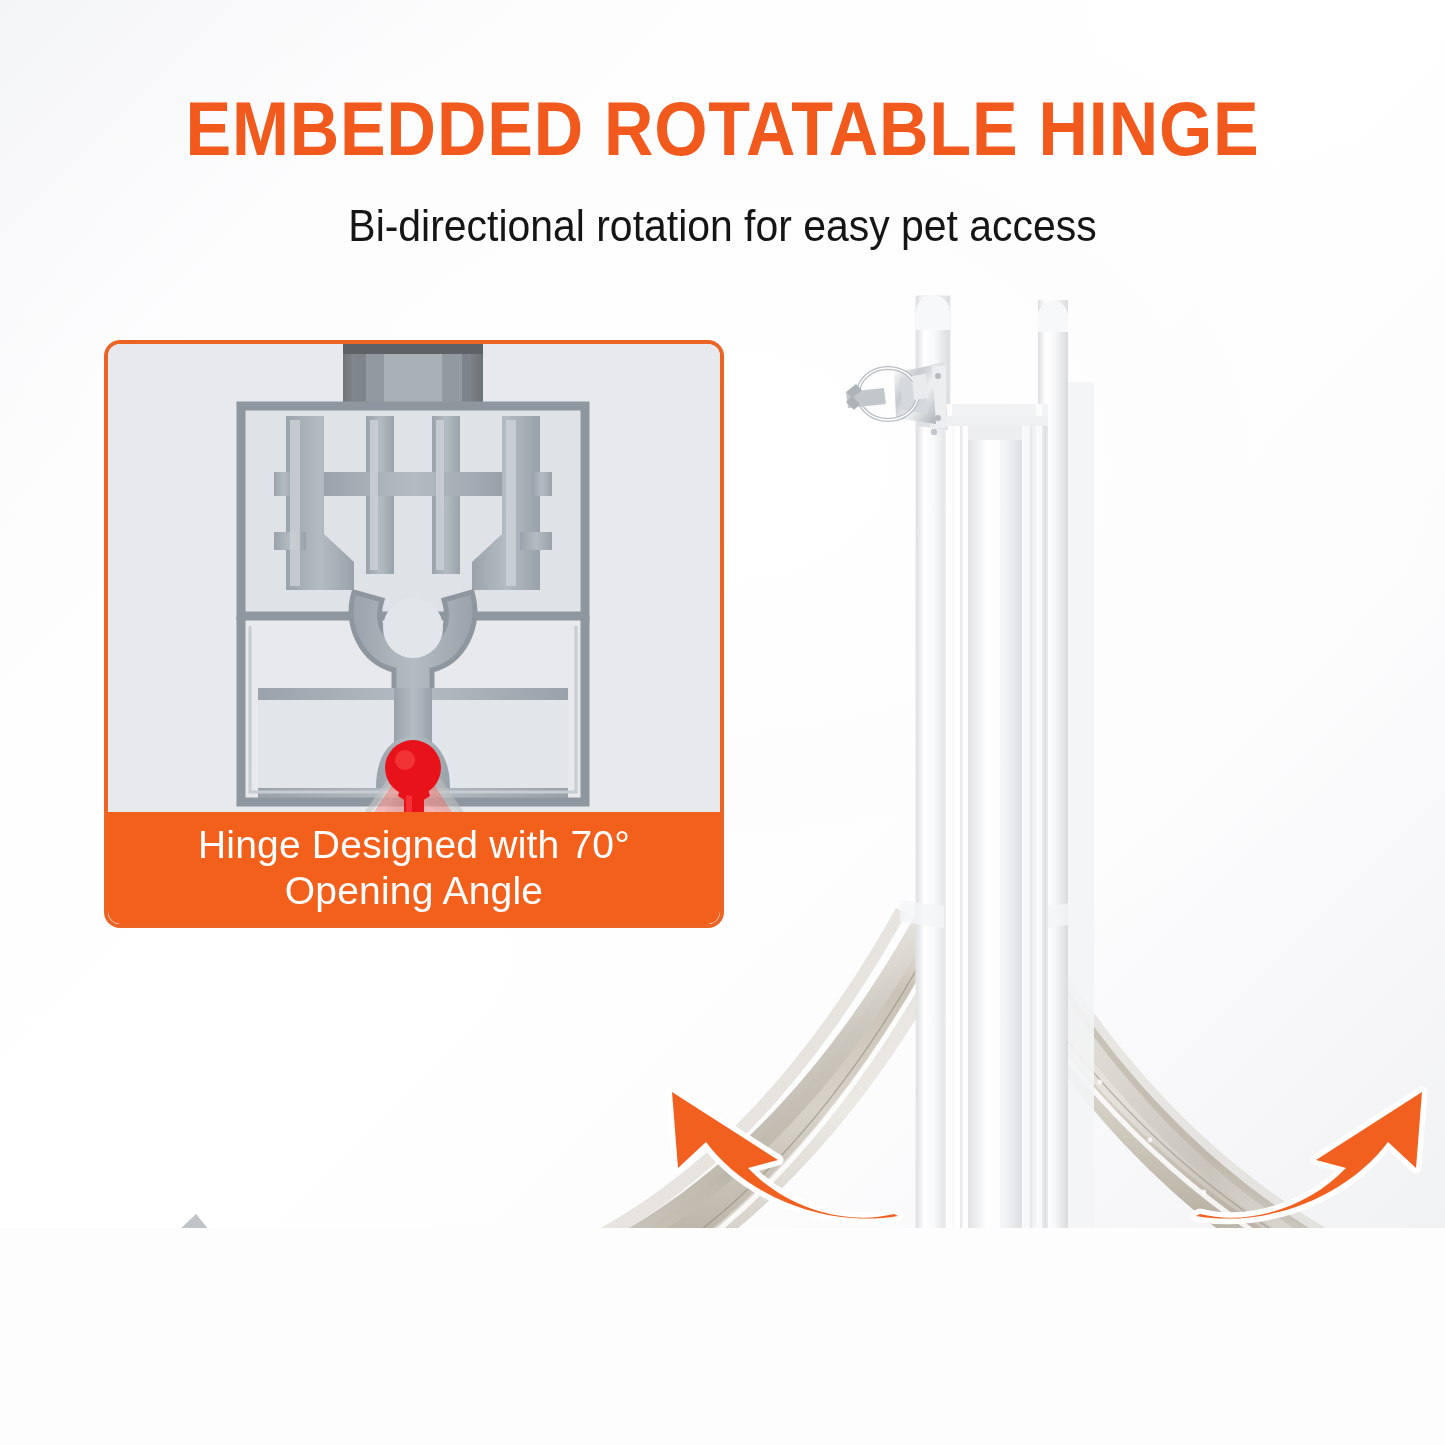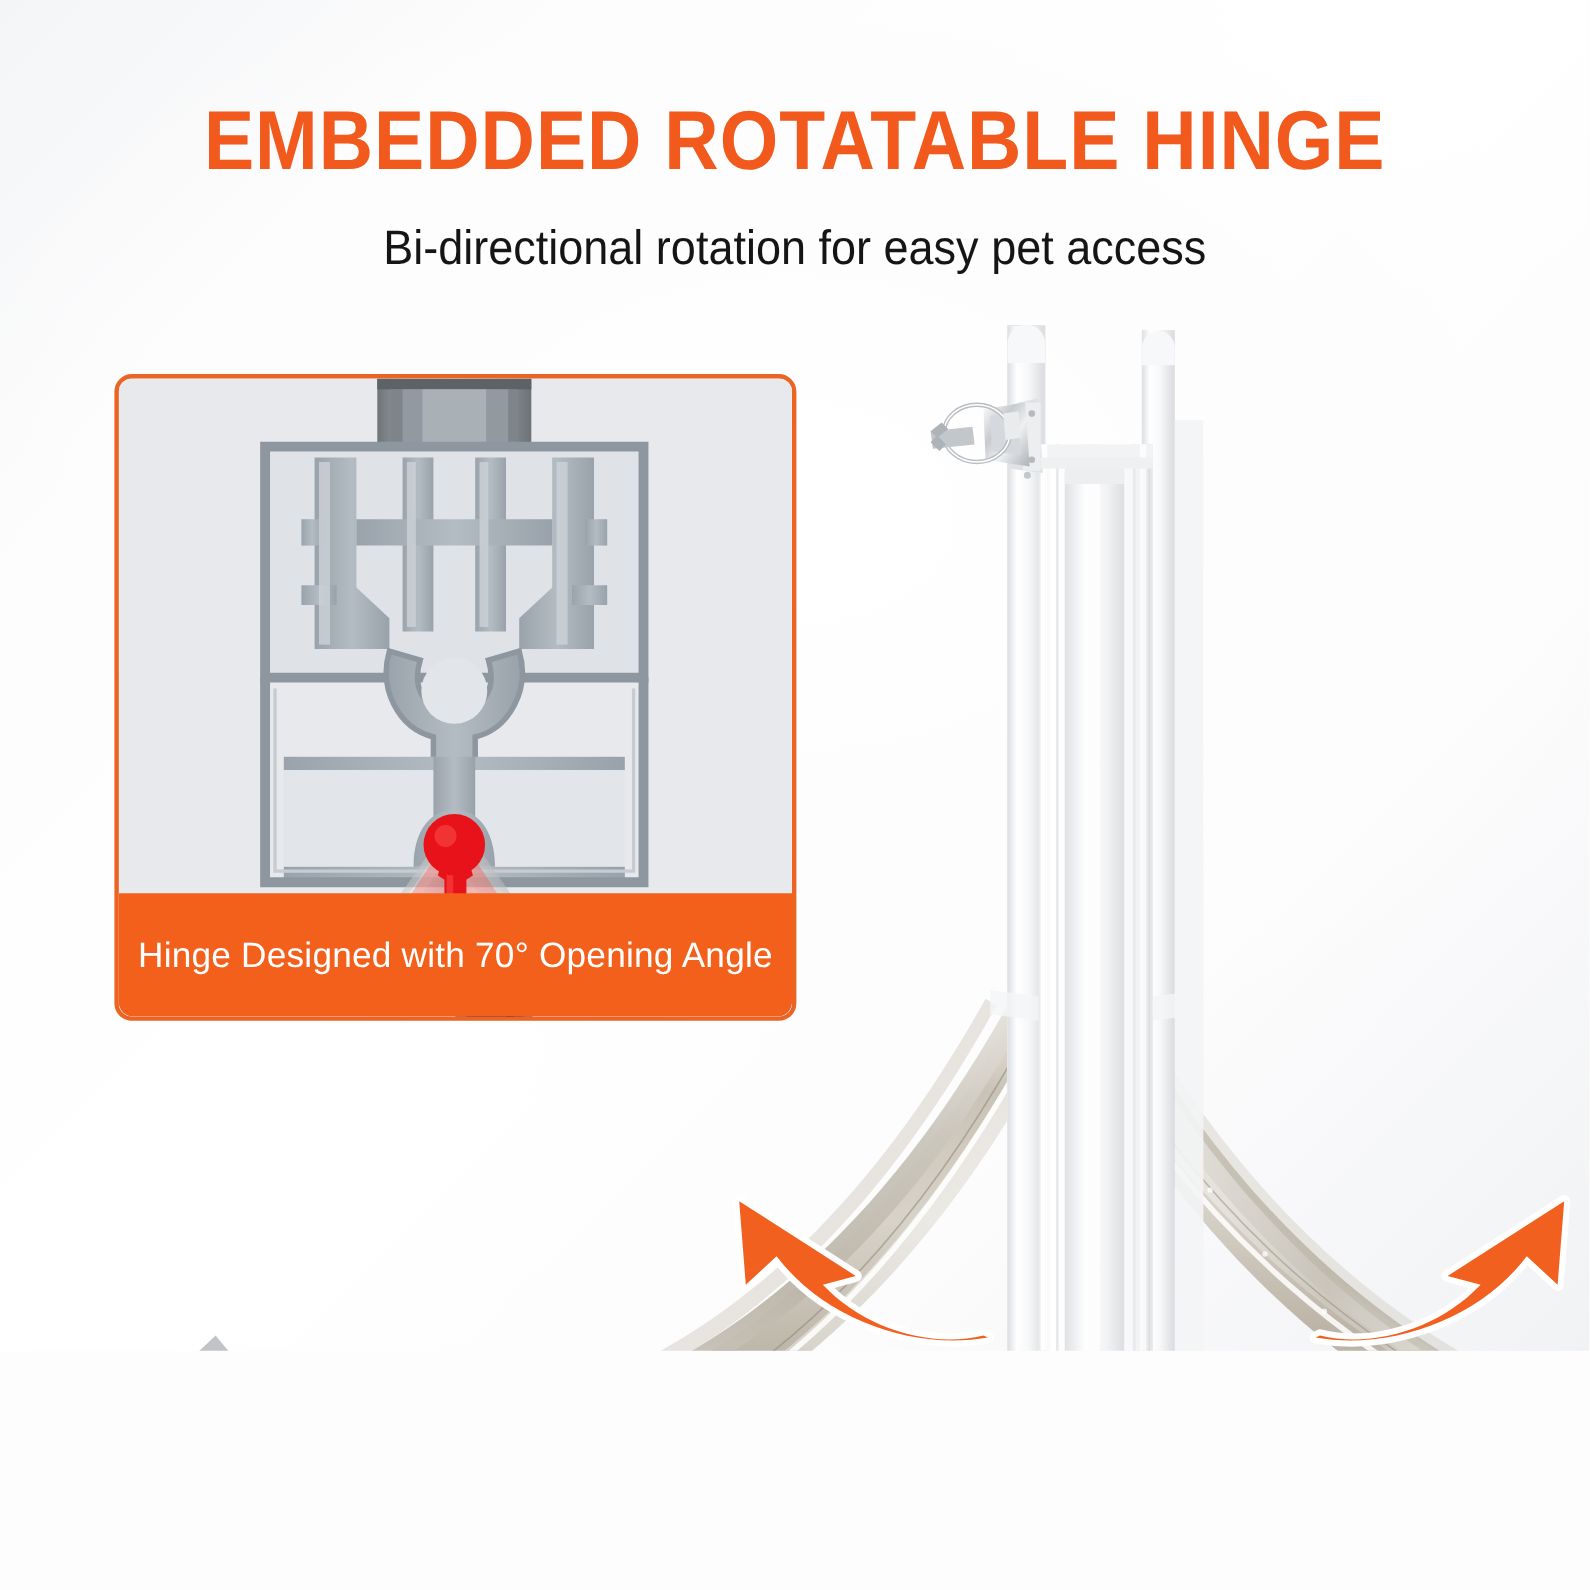--- a/index.html
+++ b/index.html
@@ -42,21 +42,21 @@
     overflow:hidden;
     box-sizing:border-box;
   }
   .inset-art{position:absolute;inset:0;}
   .caption{
     position:absolute;left:0;right:0;bottom:0;height:112px;
     background:#f2601c;
     border-radius:0 0 13px 13px;
     display:flex;align-items:center;justify-content:center;
     color:#fff;text-align:center;
-    font-size:32px;line-height:46px;font-weight:400;
+    font-size:39px;line-height:46px;font-weight:400;
     padding:0 16px;box-sizing:border-box;
     letter-spacing:.2px;
   }
 
   
   #product{position:absolute;left:0;top:0;width:1445px;height:1445px;}
 
   
   .arrow{position:absolute;}
 </style>

